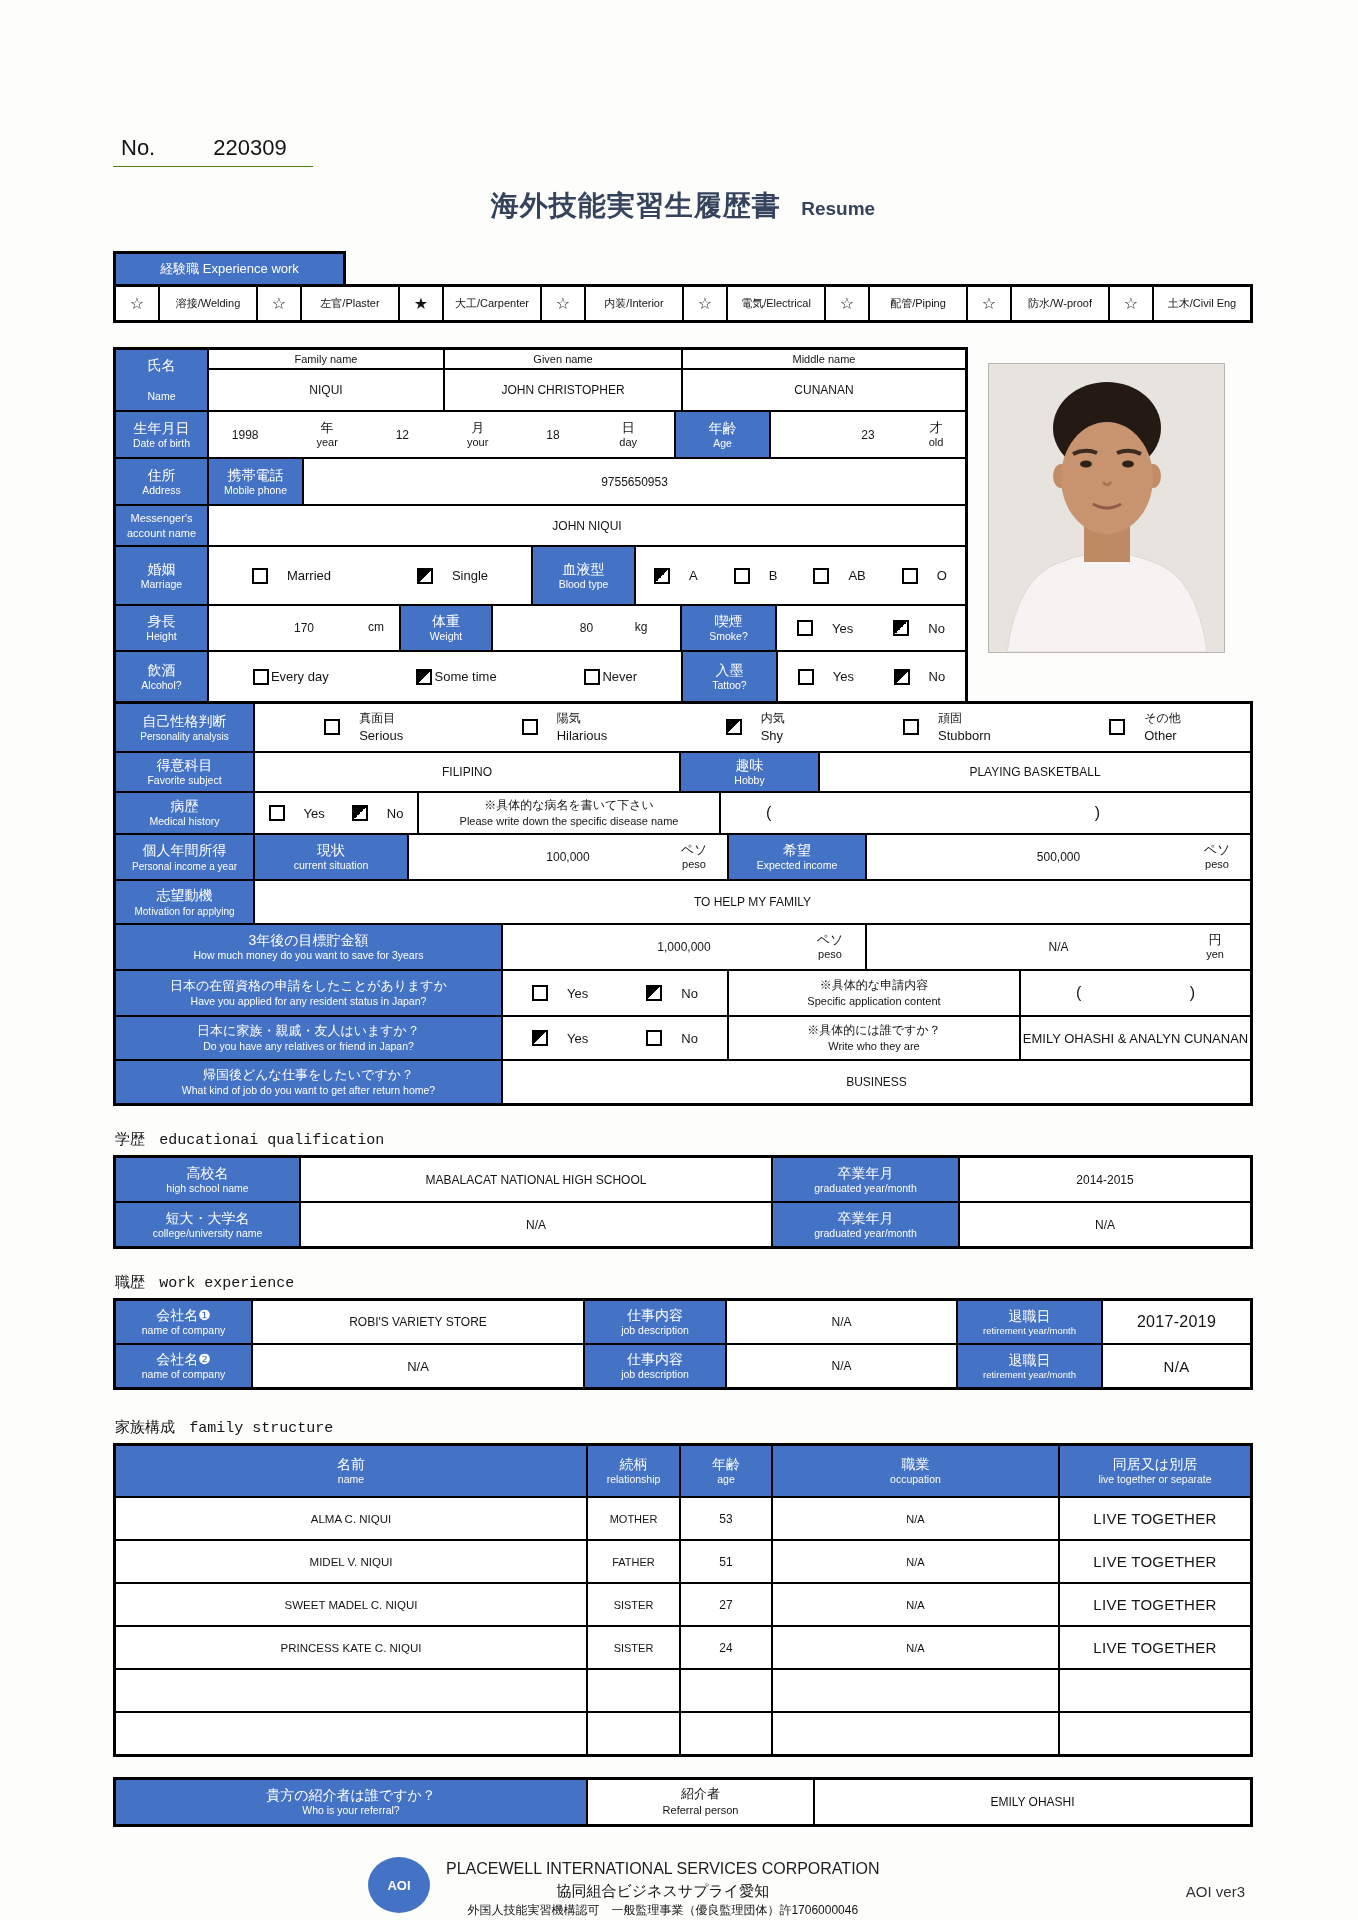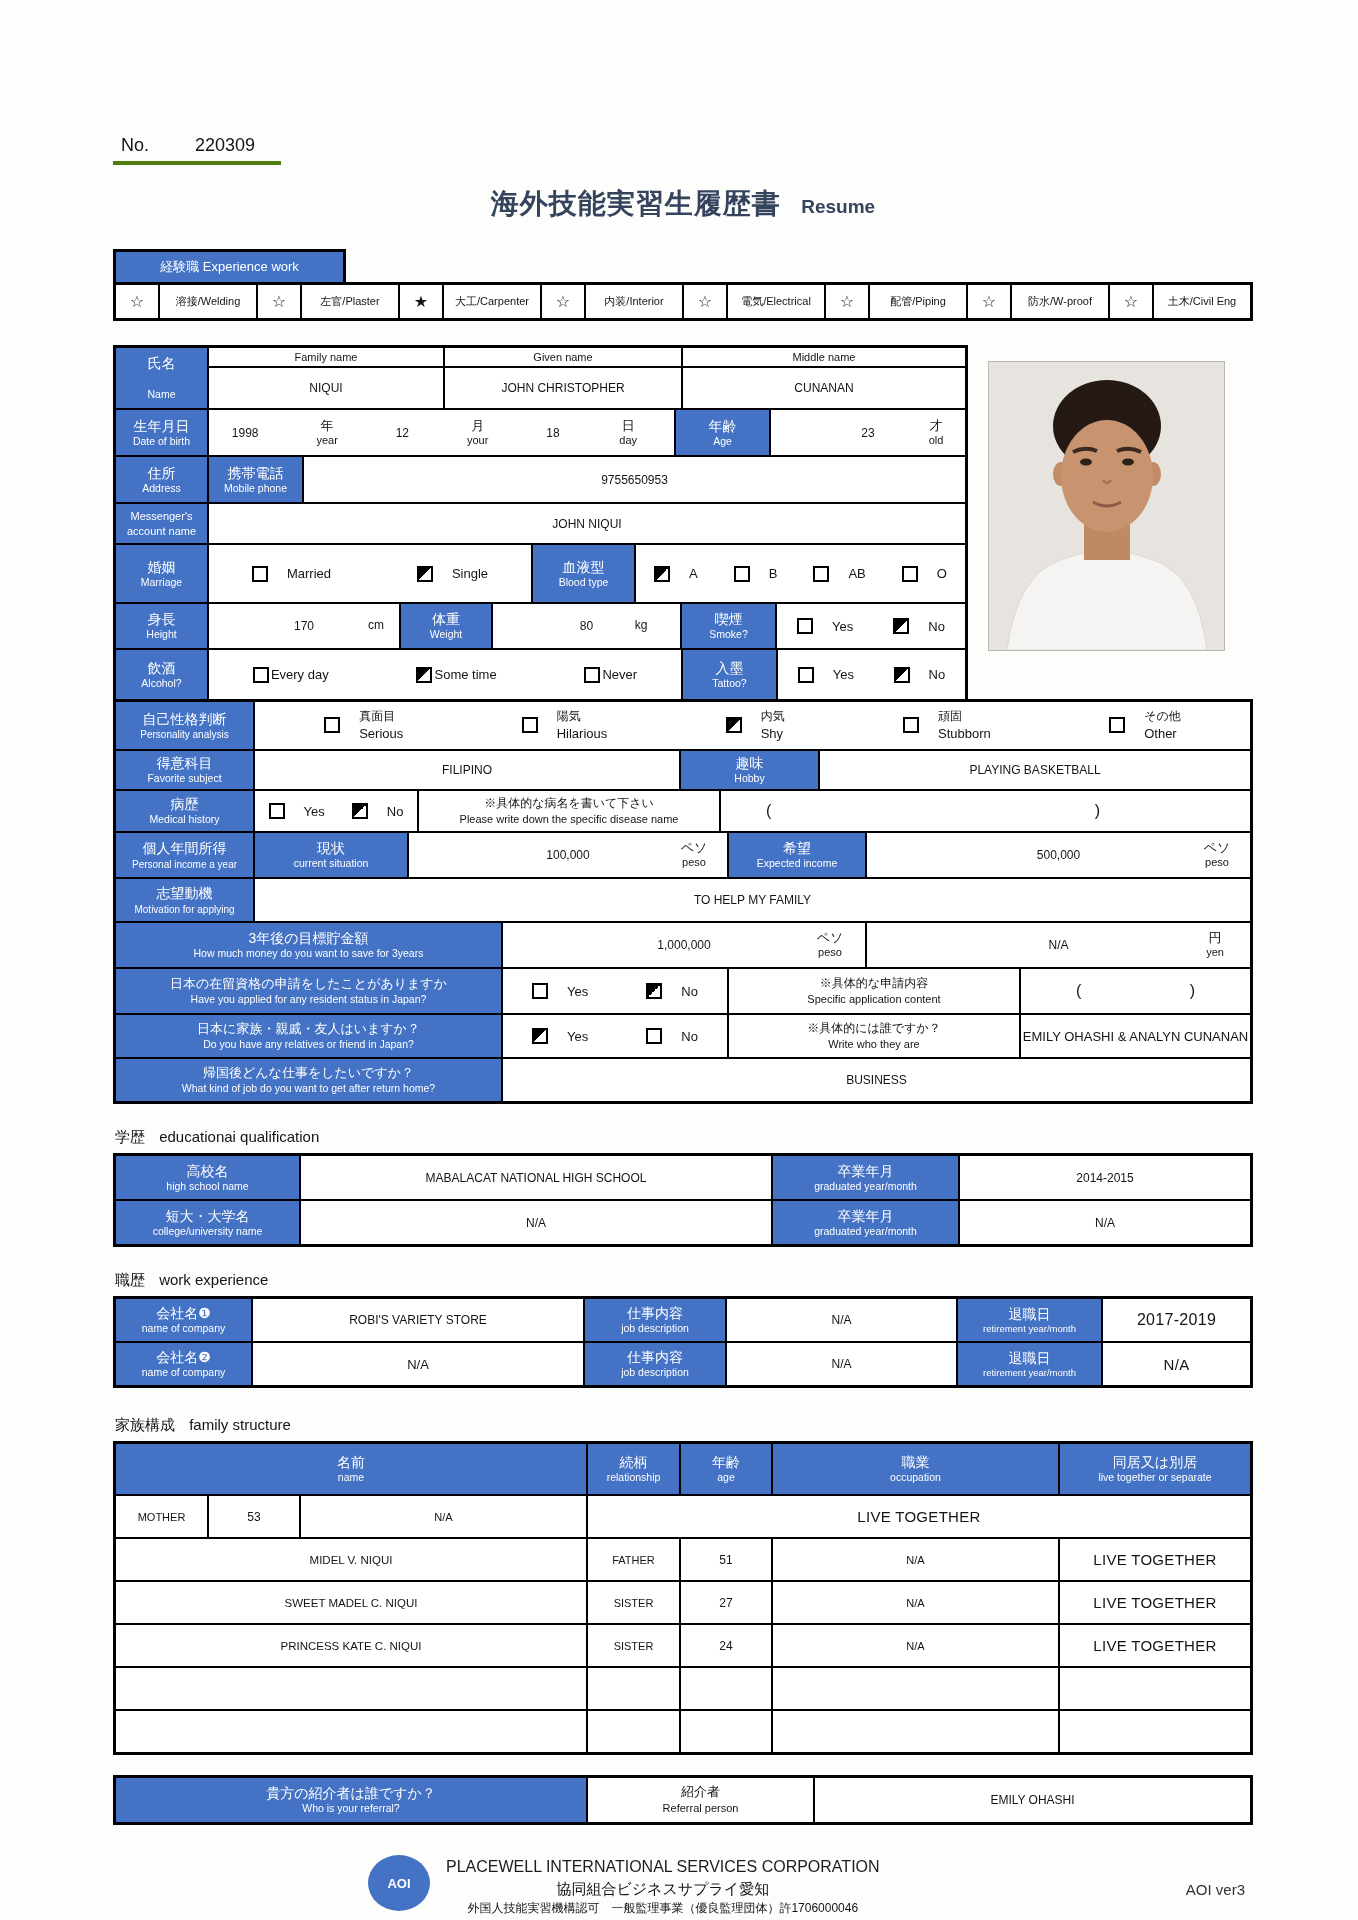--- a/index.html
+++ b/index.html
@@ -4,22 +4,22 @@
 <style>
   * { box-sizing: border-box; }
   html,body { margin:0; padding:0; }
   body {
     width:1358px; height:1920px; background:#fdfdfc; color:#141414;
     font-family:"Liberation Sans", sans-serif; position:relative;
   }
   .content { position:absolute; left:113px; top:0; width:1140px; }
 
   
-  .doc-no { margin-top:133px; display:inline-flex; gap:46px; font-size:18px;
-            padding:2px 26px 5px 8px; border-bottom:4px solid #4d7c0f; }
+  .doc-no { margin-top:133px; display:inline-flex; gap:58px; font-size:22px;
+            padding:2px 26px 5px 8px; border-bottom:1px solid #4d7c0f; }
   .title-wrap { text-align:center; margin-top:20px; color:#35435c; }
   .title-jp { font-size:28px; font-weight:bold; letter-spacing:1px; }
   .title-en { font-size:19px; font-weight:bold; margin-left:16px; }
 
   
   .tbl { background:#000; border:1px solid #000; padding:2px;
          display:flex; flex-direction:column; gap:2px; }
   .row { display:flex; gap:2px; }
   .c { background:#fff; display:flex; align-items:center; justify-content:center;
        font-size:12px; text-align:center; overflow:hidden; }
@@ -49,21 +49,21 @@
   .parens { display:flex; align-items:center; justify-content:space-between; font-size:16px; }
 
   
   .exp-tab { margin-top:26px; width:233px; height:33px; background:#4472c4;
              border:3px solid #000; border-bottom:none; color:#fff;
              display:flex; align-items:center; justify-content:center; font-size:13px; }
   .skill-star { width:42px; font-size:16px; }
   .skill-label { flex:1; font-size:11px; }
 
   .section-label { margin:24px 0 6px 2px; font-size:15px; }
-  .section-label .en { margin-left:10px; }
+  .section-label .en { margin-left:10px;font-family:Liberation Mono, monospace; }
 
   
   .main-top { position:relative; }
   .photo { position:absolute; left:875px; top:16px; width:237px; height:290px;
            border:1px solid #b9b5af; background:#e7e4e0; }
 
   .big { font-size:15px; font-weight:500; letter-spacing:.3px; }
 
   
   .footer { margin-top:30px; position:relative; height:70px; }
@@ -625,20 +625,21 @@
         <span class="jp">職業</span>
         <span class="en">occupation</span>
       </div>
       <div class="c hdr" style="flex:1">
         <span class="jp">同居又は別居</span>
         <span class="en">live together or separate</span>
       </div>
     </div>
 
     <div class="row" style="height:41px">
+      <div class="c" style="width:470px; font-size:11.5px">ALMA C. NIQUI</div>
       <div class="c" style="width:91px; font-size:11px">MOTHER</div>
       <div class="c" style="width:90px">53</div>
       <div class="c" style="width:285px; font-size:11px">N/A</div>
       <div class="c big" style="flex:1">LIVE TOGETHER</div>
     </div>
     <div class="row" style="height:41px">
       <div class="c" style="width:470px; font-size:11.5px">MIDEL V. NIQUI</div>
       <div class="c" style="width:91px; font-size:11px">FATHER</div>
       <div class="c" style="width:90px">51</div>
       <div class="c" style="width:285px; font-size:11px">N/A</div>

